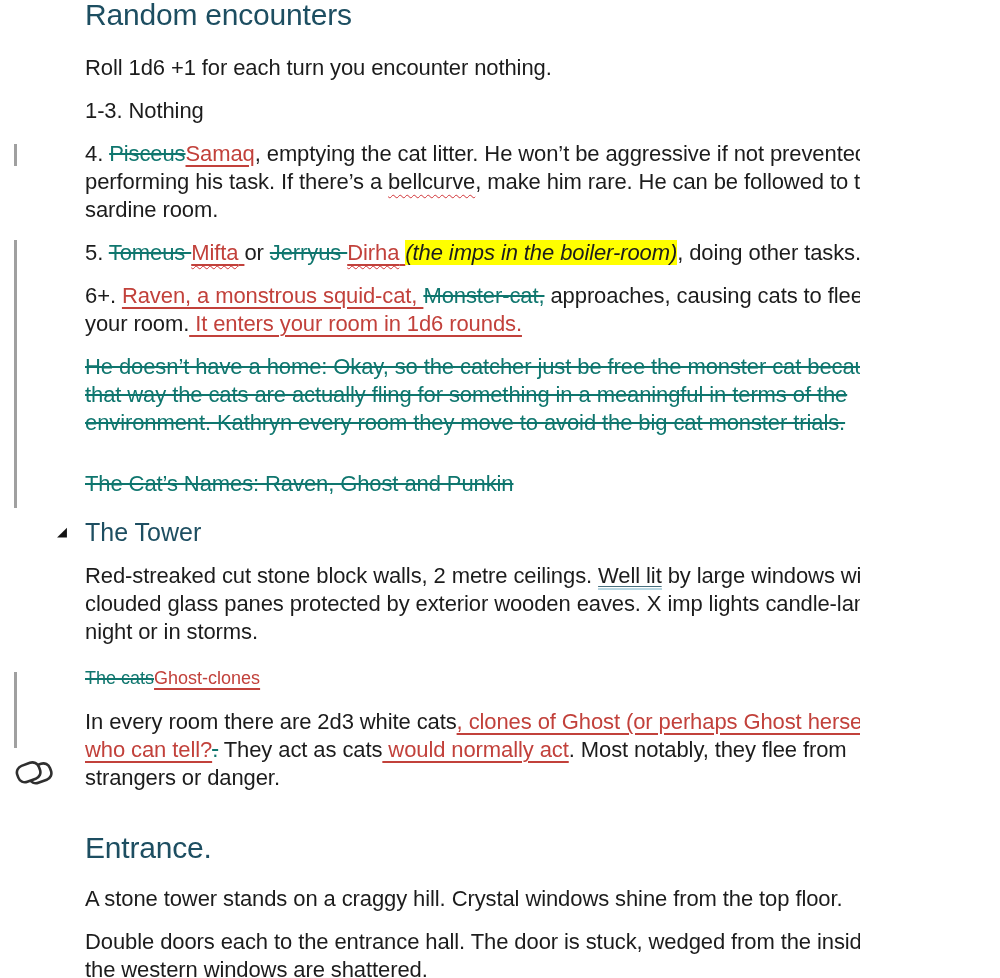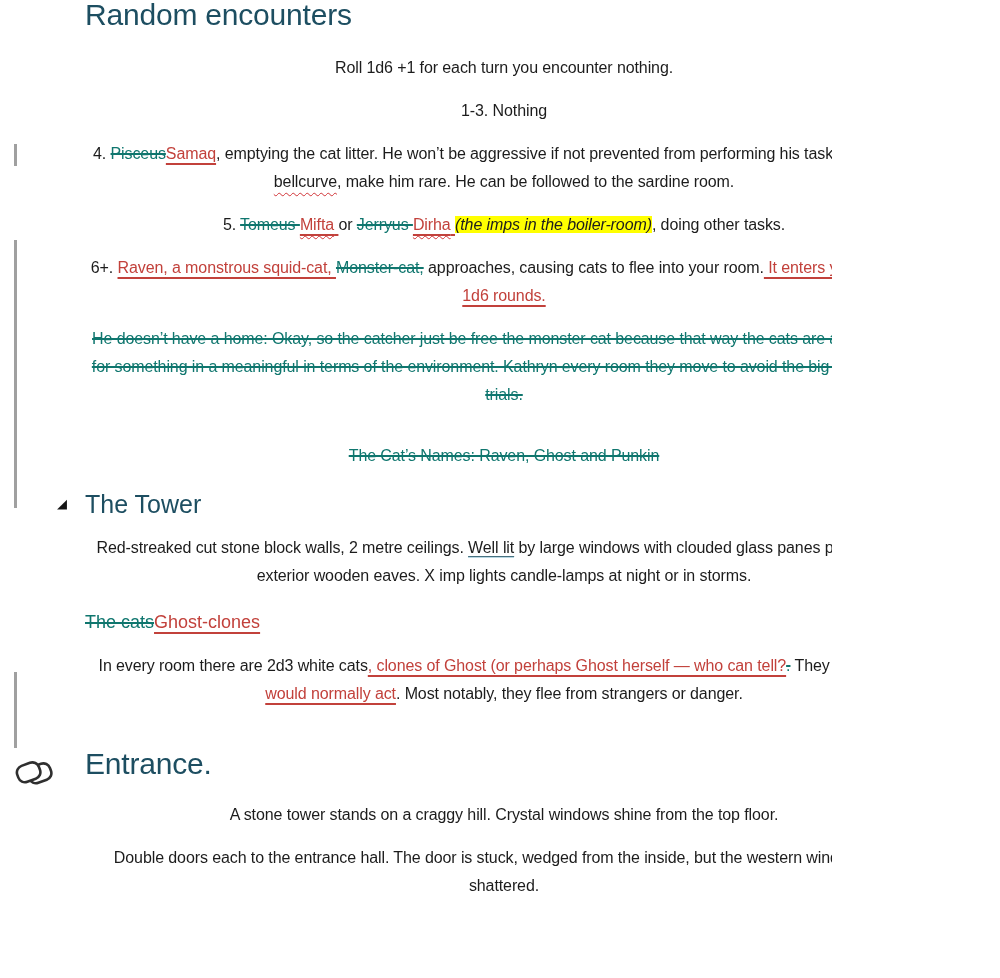--- a/index.html
+++ b/index.html
@@ -1,30 +1,31 @@
 <!DOCTYPE html>
 <html><head>
 <meta charset="utf-8">
 <style>
   html,body { margin:0; padding:0; }
   .page {
     position:relative; width:832px; height:978px; overflow:hidden;
     background:#ffffff;
     font-family:"Liberation Sans","DejaVu Sans",sans-serif;
     color:#1c1c1c;
+    padding-left:28px;
   }
   .content { position:absolute; left:85px; top:0; width:838px; }
   h1,h2,h3,p { margin:0; font-weight:500; }
   h1 { font-size:30px; line-height:38px; color:#1d4e61; letter-spacing:-0.2px; }
   .h1-first { margin-top:-4px; margin-bottom:20px; }
   .h1-entrance { margin-top:37px; margin-bottom:18px; }
   h2 { font-size:25px; line-height:32px; color:#1d4e61; margin-top:18px; margin-bottom:14px; position:relative; }
   h3 { font-size:18px; line-height:32px; margin-top:16px; margin-bottom:14px; }
   h3 .r-del, h3 .r-ins { text-decoration-thickness:2px; }
-  p { font-size:16px; line-height:28px; margin-bottom:15px; letter-spacing:-0.1px;text-align:center; }
+  p { font-size:22px; line-height:28px; margin-bottom:15px; letter-spacing:-0.1px; }
   .gap-top { margin-top:33px; }
   .tri {
     position:absolute; left:-28px; top:9px; font-size:13px; color:#141414;
     font-family:"DejaVu Sans",sans-serif; line-height:1;
   }
   
   .r-del { color:#0f766e; text-decoration:line-through; text-decoration-thickness:1.5px; }
   .r-ins { color:#c2413b; text-decoration:underline; text-decoration-thickness:1.5px; text-underline-offset:4px; }
   .r-hl  { background:#ffff00;font-style:italic; }
   .r-spell { text-decoration:underline; text-decoration-style:wavy; text-decoration-color:#d13438; text-decoration-thickness:1px; text-underline-offset:5px; }

